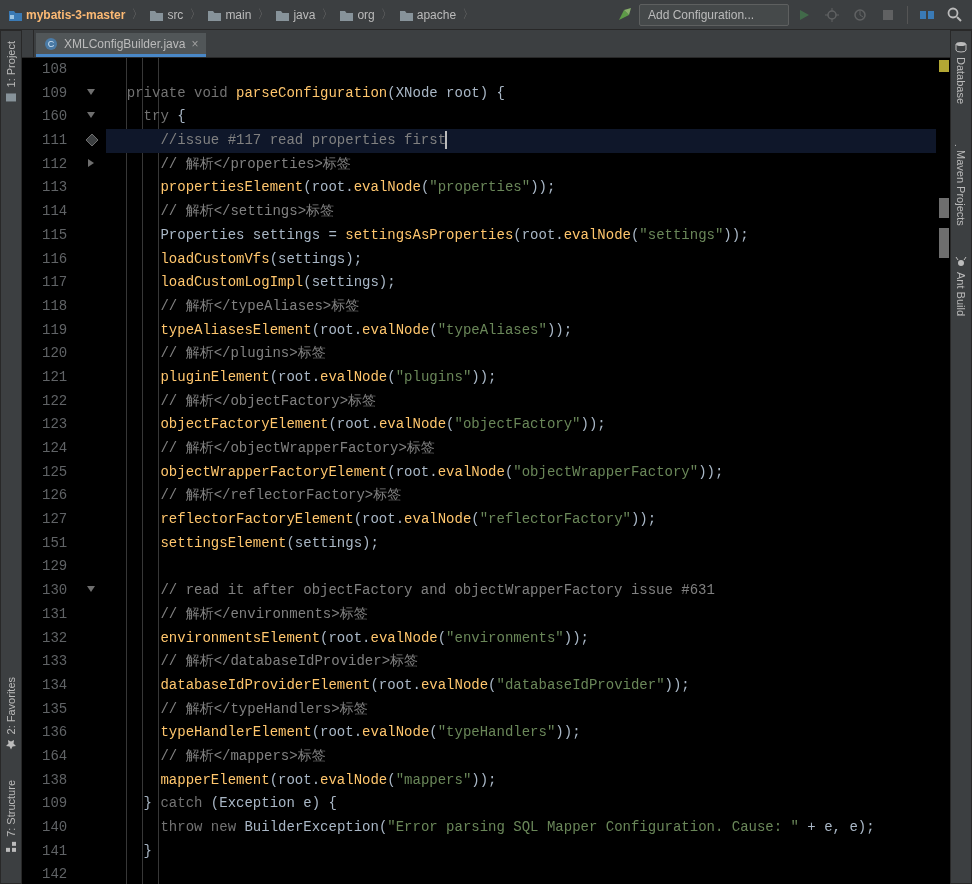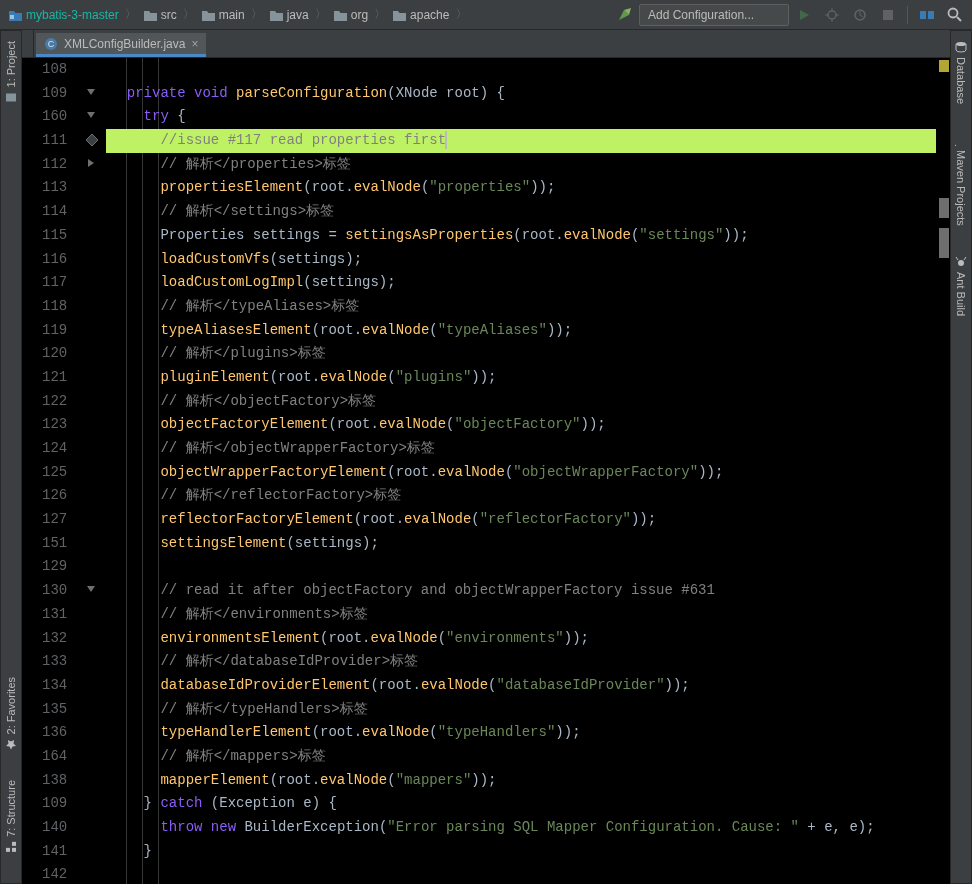--- a/index.html
+++ b/index.html
@@ -77,53 +77,53 @@
 .gutter-marks { width: 24px; background: #000; position: relative; }
 .code-area { flex: 1; overflow: hidden; position: relative; }
 .code-area .indent-line {
   position: absolute; top: 0; bottom: 0; width: 1px; background: #373737;
 }
 .code-area pre {
   position: relative; font-family: inherit; font-size: inherit; white-space: pre;
   color: #a9b7c6;
 }
 .code-area pre .line { display: block; height: 23.7px; padding-left: 4px; }
-.line.current { background: #bef264; }
+.line.current { background: #0f172a; }
 .cursor-caret {
   display: inline-block; width: 2px; height: 18px;
   background: #bbbbbb; vertical-align: middle; margin-left: -1px;
 }
 
 .marker-col {
   width: 14px; background: #000; border-left: 1px solid #000; position: relative;
 }
 .marker { position: absolute; right: 1px; width: 10px; height: 4px; }
 .marker.warn { background: #b2a734; }
 .marker.gray { background: #6e6e6e; }
 
-.kw { color: #8b5cf6; }
+.kw { color: #737373; }
 .fn { color: #ffc66d; }
 .ty { color: #a9b7c6; }
 .str { color: #6a8759; }
 .cm { color: #808080; }
 .param { color: #a9b7c6; }
 
 svg { display: block; }
 </style>
 </head>
 <body>
 
 <div class="topbar">
   <div id="crumbs" style="display:flex;align-items:center;">
       <div class="crumb">
         <svg class="folder-ic" width="15" height="13">
   <path d="M1 2 h5 l1.5 2 h6.5 v8 h-13 z" fill="#3a7ab5"></path>
   <rect x="2" y="6" width="4" height="4" fill="#9bc4e2"></rect>
 </svg>
-        <span style="font-weight:normal;color:#14b8a6">mybatis-3-master</span>
+        <span style="font-weight:bold;color:#fdba74">mybatis-3-master</span>
       </div>
       <span class="chev">〉</span>
       <div class="crumb">
         <svg class="folder-ic" width="15" height="13">
   <path d="M1 2 h5 l1.5 2 h6.5 v8 h-13 z" fill="#87939a"></path>
 
 </svg>
         <span>src</span>
       </div>
       <span class="chev">〉</span>

